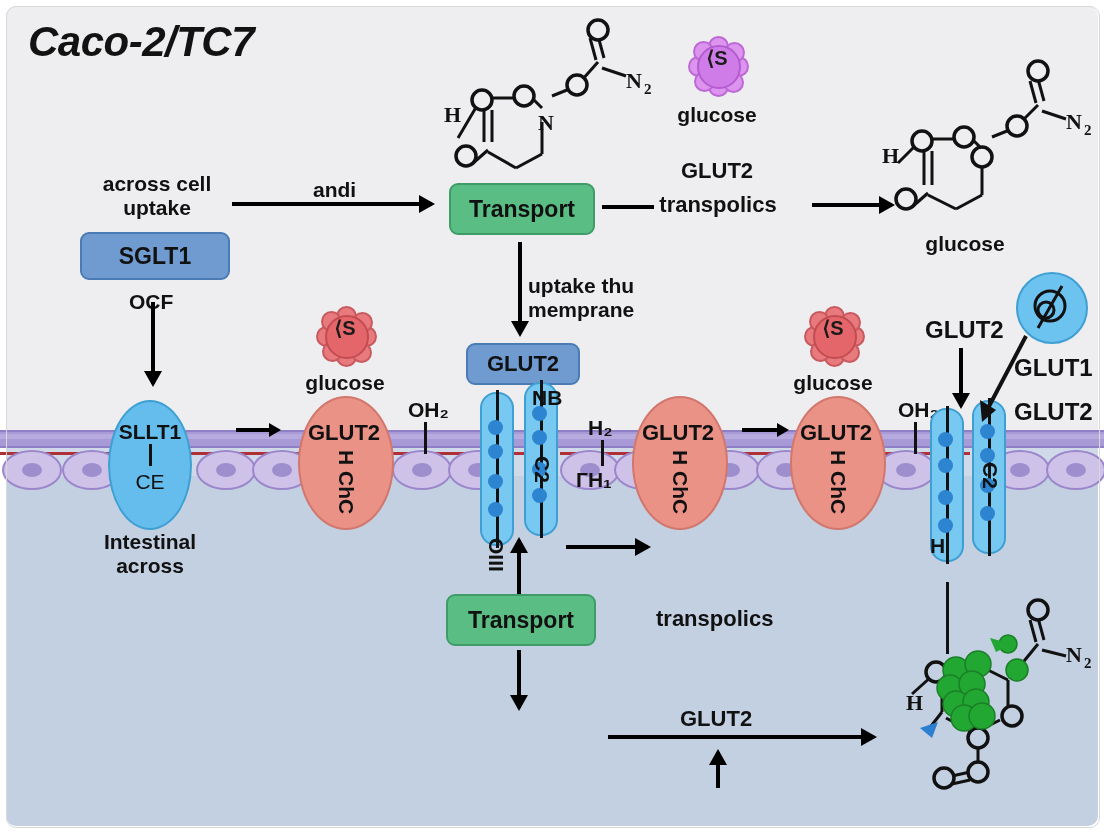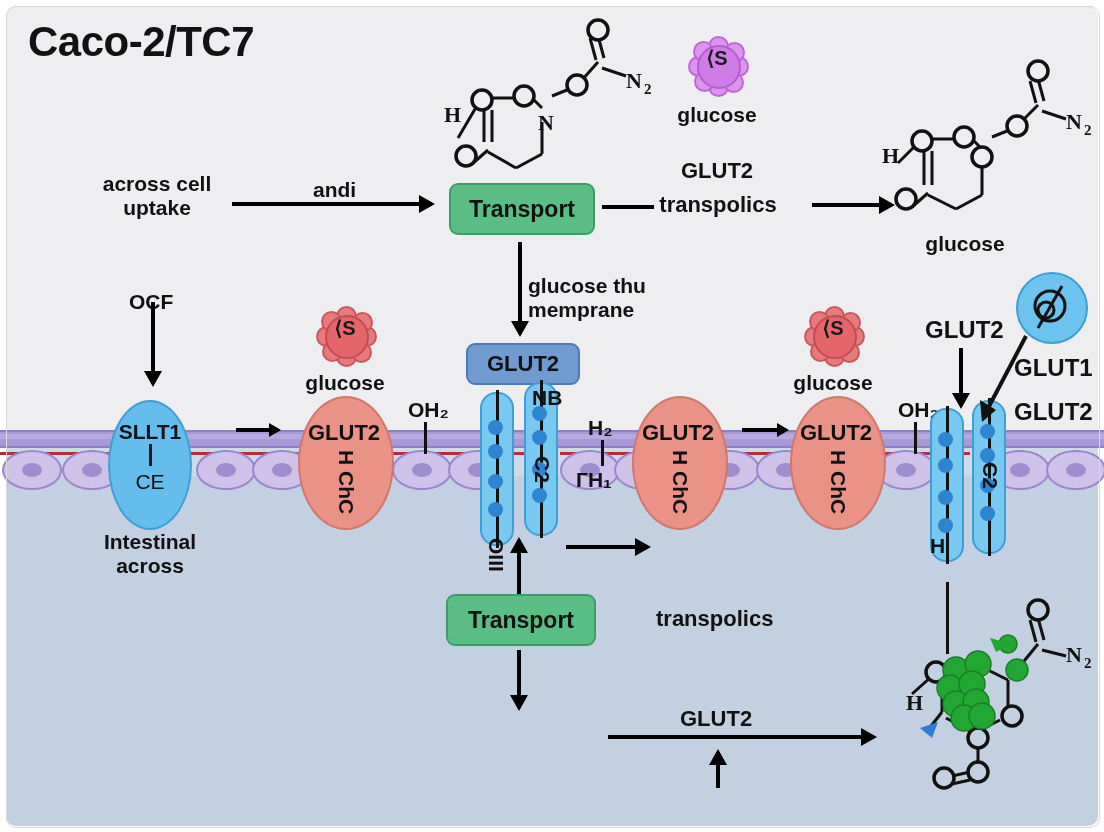--- a/index.html
+++ b/index.html
@@ -96,20 +96,21 @@
     line-height: 1.15;
     white-space: pre;
   }
   .title {
     position: absolute;
     left: 28px; top: 18px;
     font-size: 42px;
     font-weight: bold;
     color: #121212;
     letter-spacing: -0.5px;
+    font-style: italic;
   }
   
   .box {
     position: absolute;
     display: flex;
     align-items: center;
     justify-content: center;
     border-radius: 9px;
     font-weight: bold;
     color: #111;
@@ -300,20 +301,21 @@
   <div class="frame"></div>
 
   <div class="title">Caco-2/TC7</div>
 
   <div class="lbl" style="left:82px; top:172px; width:150px; text-align:center; font-size:21px;">across cell
 uptake</div>
 
   <div class="lbl" style="left:313px; top:178px; font-size:21px;">andi</div>
   <div class="ar-h" style="left:232px; top:202px; width:200px;"></div>
 
+  <div class="box box-blue" style="left:80px; top:232px; width:146px; height:44px; font-size:23px;">SGLT1</div>
 
   <div class="lbl" style="left:129px; top:290px; font-size:21px;">OCF</div>
   <div class="ar-v down" style="left:151px; top:302px; height:82px;"></div>
 
   <div class="oval-blue" style="left:108px; top:400px;"></div>
   <div class="lbl" style="left:108px; top:420px; width:84px; text-align:center; font-size:21px;">SLLT1</div>
   <div class="thin-line" style="left:149px; top:444px; height:22px;"></div>
   <div class="lbl" style="left:108px; top:470px; width:84px; text-align:center; font-size:21px; font-weight:normal;">CE</div>
 
   <div class="lbl" style="left:80px; top:530px; width:140px; text-align:center; font-size:21px;">Intestinal
@@ -395,21 +397,21 @@
     <circle cx="168" cy="-24" r="10" fill="#eeeef0" stroke="#111" stroke-width="3.5"></circle>
     <circle cx="36" cy="104" r="10" fill="#eeeef0" stroke="#111" stroke-width="3.5"></circle>
     <circle cx="112" cy="62" r="10" fill="#eeeef0" stroke="#111" stroke-width="3.5"></circle>
     <text x="12" y="68" font-size="22" font-weight="bold" font-family="Liberation Serif, serif" fill="#111">H</text>
     <text x="196" y="34" font-size="22" font-weight="bold" font-family="Liberation Serif, serif" fill="#111">N</text>
     <text x="214" y="40" font-size="15" font-weight="bold" font-family="Liberation Serif, serif" fill="#111">2</text>
   </svg>
   <div class="lbl" style="left:908px; top:232px; width:114px; text-align:center; font-size:21px;">glucose</div>
 
   <div class="ar-v down" style="left:518px; top:242px; height:92px;"></div>
-  <div class="lbl" style="left:528px; top:274px; width:170px; font-size:21px;">glucose thu
+  <div class="lbl" style="left:528px; top:274px; width:170px; font-size:21px;">uptake thu
 memprane</div>
 
   <div class="box box-blue" style="left:466px; top:343px; width:110px; height:38px; font-size:22px;">GLUT2</div>
 
   <div class="gluco red" style="left:316px; top:306px;">
     <div class="bump" style="left:20px; top:0;"></div>
     <div class="bump" style="left:0; top:20px;"></div>
     <div class="bump" style="left:40px; top:20px;"></div>
     <div class="bump" style="left:20px; top:40px;"></div>
     <div class="bump" style="left:5px; top:5px;"></div>

